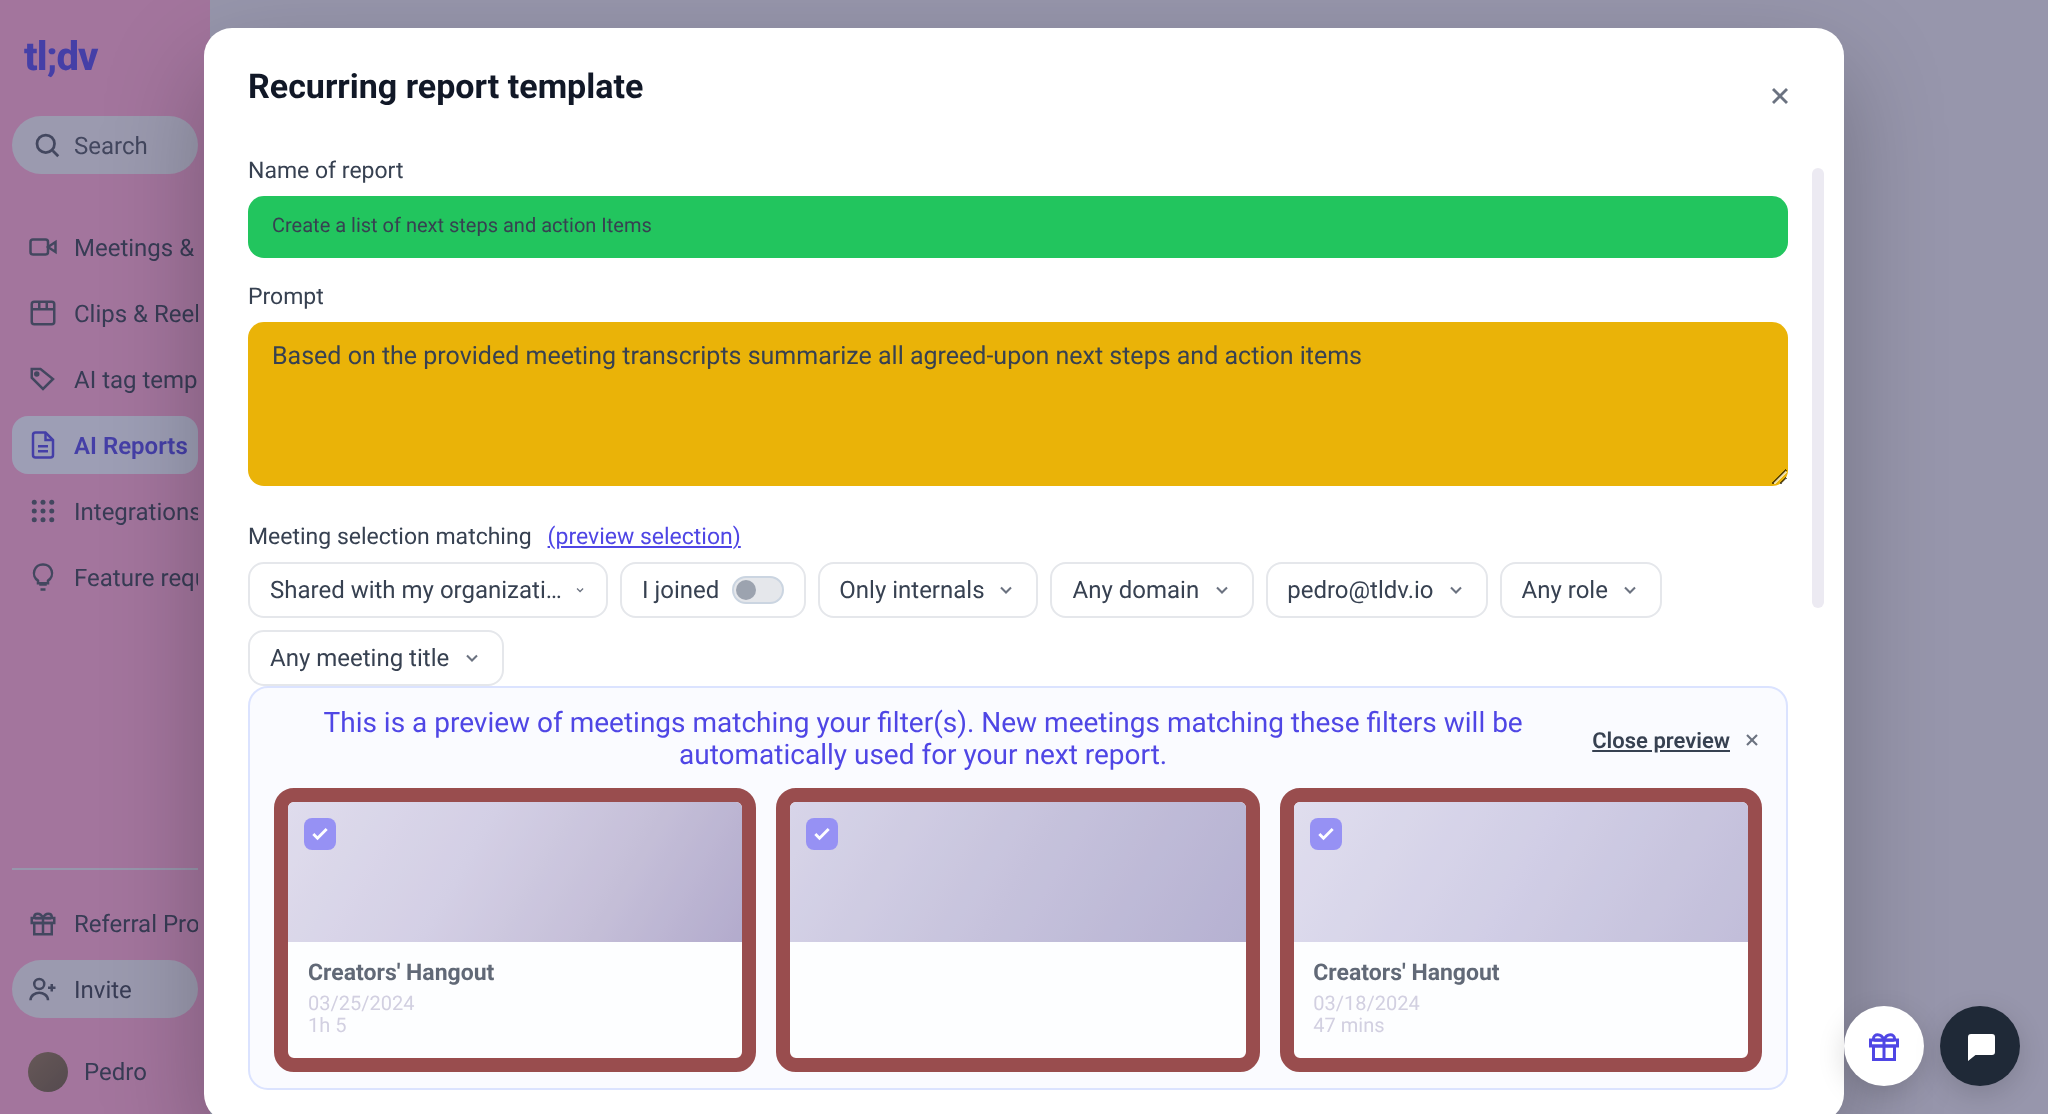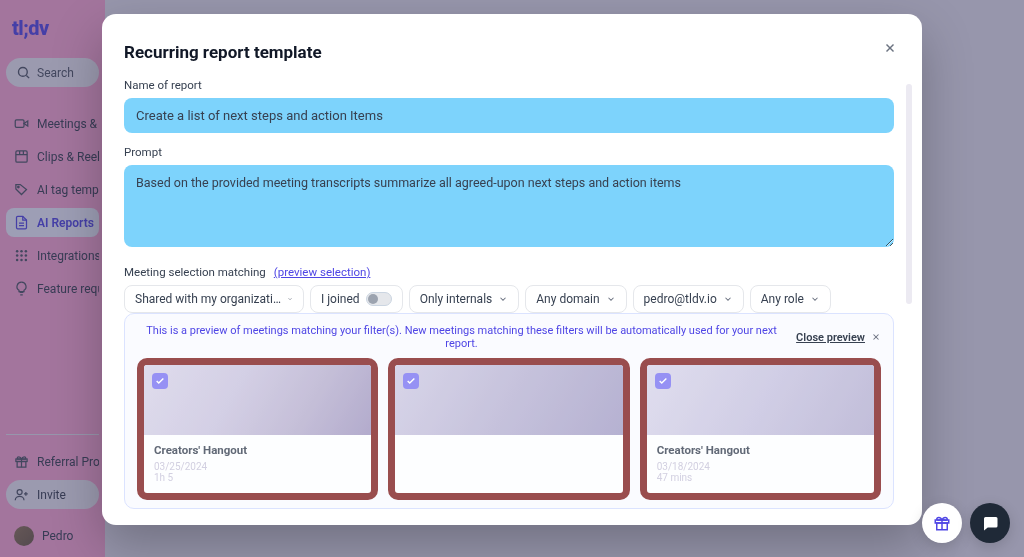--- a/index.html
+++ b/index.html
@@ -22,37 +22,37 @@
   .nav-item{display:flex;align-items:center;gap:8px;padding:7px 8px;border-radius:8px;white-space:nowrap;overflow:hidden;cursor:pointer;}
   .nav-item.active{background:var(--indigo-light);color:var(--indigo);font-weight:600;}
   .nav-icon{width:15px;height:15px;flex:none;color:#4b5563;}
   .nav-item.active .nav-icon{color:var(--indigo);}
   .sidebar .spacer{flex:1;}
   .sidebar .divider{height:1px;background:#e4e4ef;margin:8px 0;}
   .avatar{width:20px;height:20px;border-radius:50%;background:linear-gradient(135deg,#8b7355,#6b5a45);flex:none;}
   
   .overlay{position:absolute;inset:0;background:var(--overlay);display:flex;align-items:flex-start;justify-content:center;}
   .modal{margin-top:14px;width:820px;max-width:820px;background:#fff;border-radius:14px;box-shadow:0 20px 50px rgba(0,0,0,.25);padding:20px 18px 16px 22px;position:relative;display:flex;flex-direction:column;}
-  .modal-header{display:flex;align-items:flex-end;justify-content:space-between;margin-bottom:12px;}
+  .modal-header{display:flex;align-items:flex-start;justify-content:space-between;margin-bottom:12px;}
   .modal-title{font-size:17px;font-weight:700;color:#111827;}
   .close-x{width:28px;height:28px;display:flex;align-items:center;justify-content:center;color:#6b7280;cursor:pointer;border-radius:6px;}
   .scroll-area{overflow:hidden;padding-right:10px;}
   .field-label{font-size:11.5px;color:#374151;margin:4px 0 6px 0;display:flex;align-items:center;gap:8px;}
   .field-label a{color:var(--indigo);text-decoration:underline;cursor:pointer;font-size:11.5px;}
-  .text-input{width:100%;background:#7dd3fc;border:none;border-radius:8px;padding:10px 12px;font-size:13px;color:#374151;outline:none;}
-  .textarea{width:100%;min-height:82px;background:#7dd3fc;border:none;border-radius:8px;padding:10px 12px;font-size:12.5px;color:#374151;outline:none;resize:both;}
+  .text-input{width:100%;background:#22c55e;border:none;border-radius:8px;padding:10px 12px;font-size:10px;color:#374151;outline:none;}
+  .textarea{width:100%;min-height:82px;background:#eab308;border:none;border-radius:8px;padding:10px 12px;font-size:12.5px;color:#374151;outline:none;resize:both;}
   .criteria-row{display:flex;flex-wrap:wrap;gap:6px;align-items:center;margin-top:2px;}
   .chip{display:inline-flex;align-items:center;gap:6px;border:1px solid var(--border);background:#fff;border-radius:8px;padding:6px 10px;font-size:12px;color:#374151;cursor:pointer;white-space:nowrap;}
   .chip .chev{width:10px;height:10px;color:#6b7280;}
   .toggle{width:26px;height:14px;border-radius:10px;background:#e5e7eb;position:relative;border:1px solid #cbd5e1;}
   .toggle::after{content:"";width:10px;height:10px;border-radius:50%;background:#9ca3af;position:absolute;top:1px;left:1px;}
   .helper{font-size:11px;font-style:italic;color:#6b7280;margin:8px 0 6px 0;}
   .preview-banner{border:1px solid #dbe3ff;background:#fafbff;border-radius:10px;padding:10px 12px 8px 12px;}
   .banner-head{display:flex;align-items:center;justify-content:center;position:relative;gap:10px;margin-bottom:8px;}
-  .banner-text{font-size:11px;color:var(--indigo);text-align:center;flex:1;}
+  .banner-text{font-size:14px;color:var(--indigo);text-align:center;flex:1;}
   .banner-close{display:flex;align-items:center;gap:6px;font-size:11px;color:#374151;}
   .banner-close u{cursor:pointer;font-weight:600;}
   .cards{display:flex;gap:10px;}
   .card{flex:1;border:7px solid #7f1d1d;background:#fff;border-radius:10px;overflow:hidden;opacity:.78;}
   .thumb{height:70px;background:linear-gradient(120deg,#d8d4e8,#c9c3de 40%,#b7afce 70%,#9f95bf);position:relative;}
   .thumb.t2{background:linear-gradient(120deg,#cfcbe3,#b8b3d3 50%,#a39dc5);}
   .thumb.t3{background:linear-gradient(120deg,#d9d6ea,#c6c2df 50%,#b2adcf);}
   .check{position:absolute;top:8px;left:8px;width:16px;height:16px;border-radius:4px;background:#7b74f2;display:flex;align-items:center;justify-content:center;}
   .card-body{padding:8px 10px 10px;}
   .card-title{font-size:11.5px;font-weight:700;color:#374151;margin-bottom:4px;white-space:nowrap;overflow:hidden;text-overflow:ellipsis;}
@@ -210,20 +210,26 @@
           <svg class="chev" viewBox="0 0 24 24" fill="none" stroke="currentColor" stroke-width="2.5">
               <polyline points="6 9 12 15 18 9"></polyline>
             </svg>
         </div>
         <div class="chip">
           <span>Any role</span>
           <svg class="chev" viewBox="0 0 24 24" fill="none" stroke="currentColor" stroke-width="2.5">
               <polyline points="6 9 12 15 18 9"></polyline>
             </svg>
         </div>
+        <div class="chip">
+          <span>Any meeting title</span>
+          <svg class="chev" viewBox="0 0 24 24" fill="none" stroke="currentColor" stroke-width="2.5">
+              <polyline points="6 9 12 15 18 9"></polyline>
+            </svg>
+        </div>
       </div>
 
 
       <div class="preview-banner">
         <div class="banner-head">
           <div class="banner-text">This is a preview of meetings matching your filter(s). New meetings matching these filters will be automatically used for your next report.</div>
           <div class="banner-close">
             <u>Close preview</u>
             <svg width="10" height="10" viewBox="0 0 24 24" fill="none" stroke="#6b7280" stroke-width="2.5">
                 <line x1="18" y1="6" x2="6" y2="18"></line>

